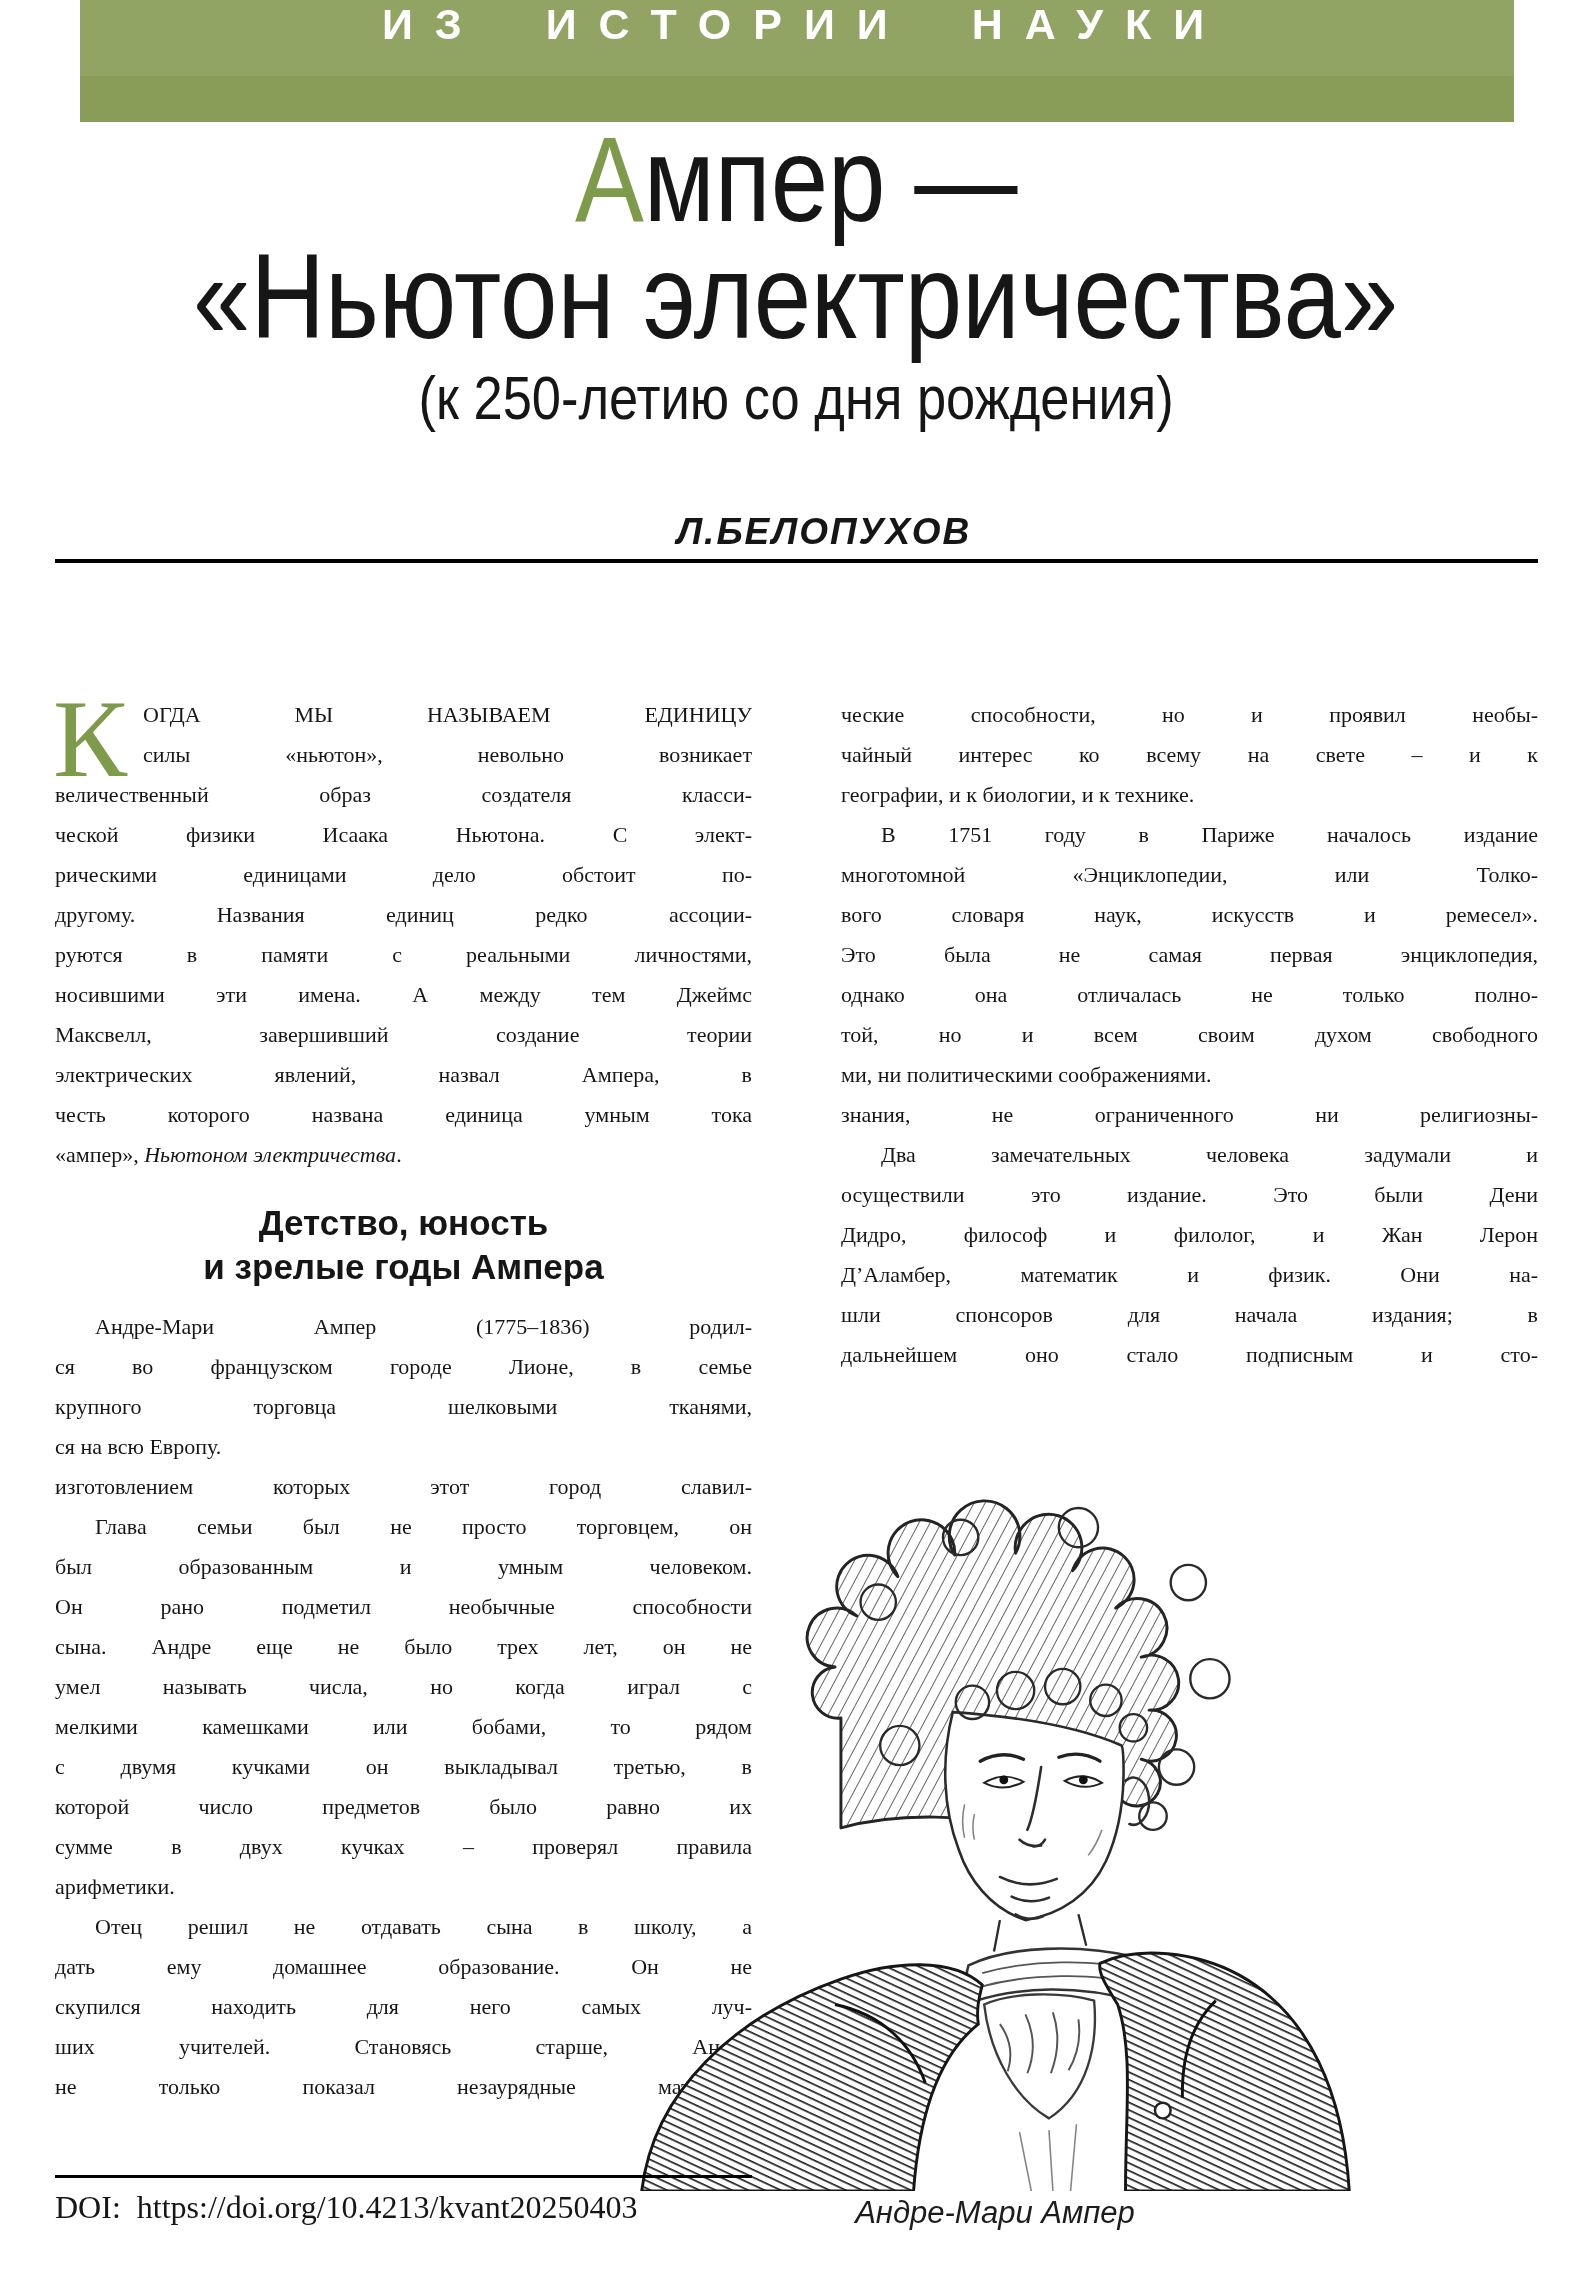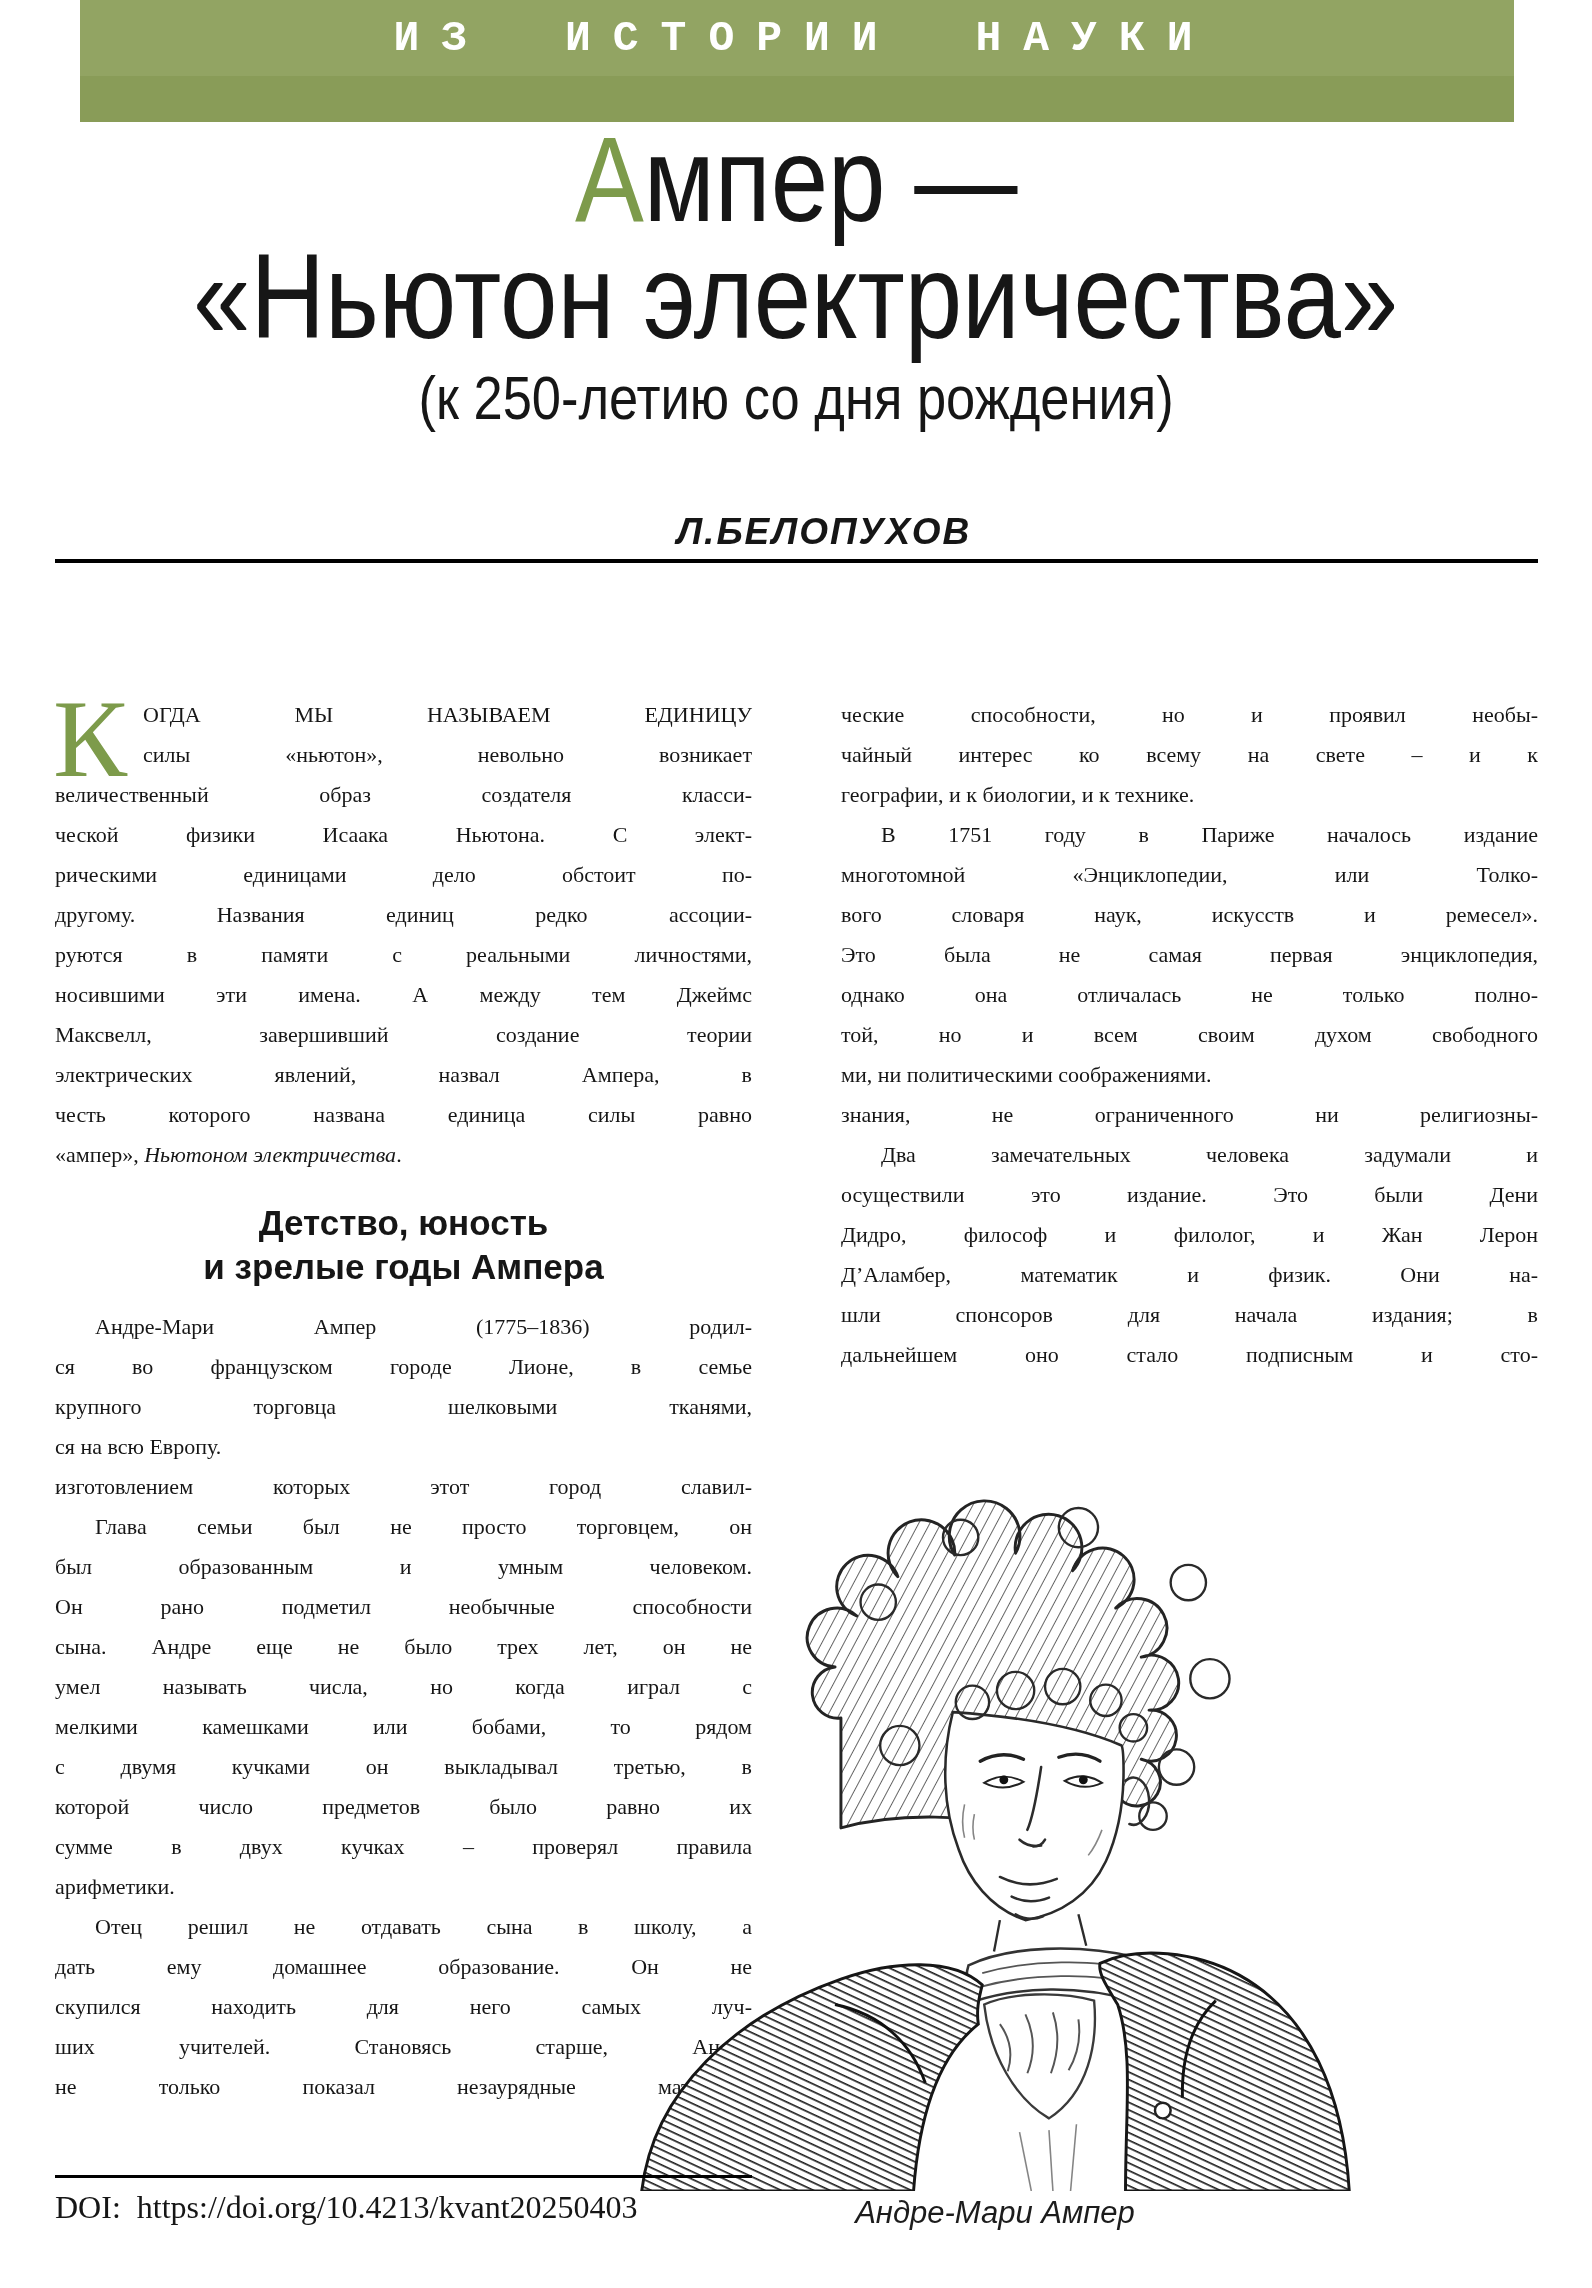--- a/index.html
+++ b/index.html
@@ -9,22 +9,22 @@
     --ink:#161616;
   }
   html,body{margin:0;padding:0;background:#fff;}
   .page{position:relative;width:1592px;height:2289px;background:#fff;overflow:hidden;
         font-family:"Liberation Serif",serif;color:var(--ink);}
 
   
   .band{position:absolute;left:80px;top:0;width:1434px;height:121px;}
   .band-top{height:76px;background:var(--band-top);}
   .band-bottom{height:46px;background:var(--band-bottom);}
-  .band-label{position:absolute;left:0;right:0;top:14px;text-align:center;color:#ffffff;
-              font-family:Liberation Mono, monospace;font-weight:bold;font-size:43px;
+  .band-label{position:absolute;left:0;right:0;top:0;text-align:center;color:#ffffff;
+              font-family:Liberation Sans, sans-serif;font-weight:bold;font-size:43px;
               letter-spacing:22px;word-spacing:28px;padding-left:14px;}
 
   
   .title{position:absolute;left:0;top:121px;width:1592px;text-align:center;
          font-family:"Liberation Sans",sans-serif;color:var(--ink);}
   .t1,.t2{font-size:120px;line-height:117px;font-weight:300;}
   .t3{font-size:61px;line-height:74px;font-weight:300;margin-top:6px;}
   .tscale{display:inline-block;transform:scaleX(0.86);transform-origin:50% 60%;white-space:nowrap;}
   .accent{color:var(--accent-green);}
 
@@ -93,21 +93,21 @@
         <div class="line after-drop">ОГДА МЫ НАЗЫВАЕМ ЕДИНИЦУ</div>
         <div class="line after-drop">силы «ньютон», невольно возникает</div>
         <div class="line">величественный образ создателя класси-</div>
         <div class="line">ческой физики Исаака Ньютона. С элект-</div>
         <div class="line">рическими единицами дело обстоит по-</div>
         <div class="line">другому. Названия единиц редко ассоции-</div>
         <div class="line">руются в памяти с реальными личностями,</div>
         <div class="line">носившими эти имена. А между тем Джеймс</div>
         <div class="line">Максвелл, завершивший создание теории</div>
         <div class="line">электрических явлений, назвал Ампера, в</div>
-        <div class="line">честь которого названа единица силы равно</div>
+        <div class="line">честь которого названа единица умным тока</div>
         <div class="line last"><span>«ампер», </span><span class="it">Ньютоном электричества</span><span>.</span></div>
       </div>
       <div class="heading">
         <div class="heading-line">Детство, юность</div>
         <div class="heading-line">и зрелые годы Ампера</div>
       </div>
       <div class="block">
         <div class="line indent">Андре-Мари Ампер (1775–1836) родил-</div>
         <div class="line">ся во французском городе Лионе, в семье</div>
         <div class="line">крупного торговца шелковыми тканями,</div>

